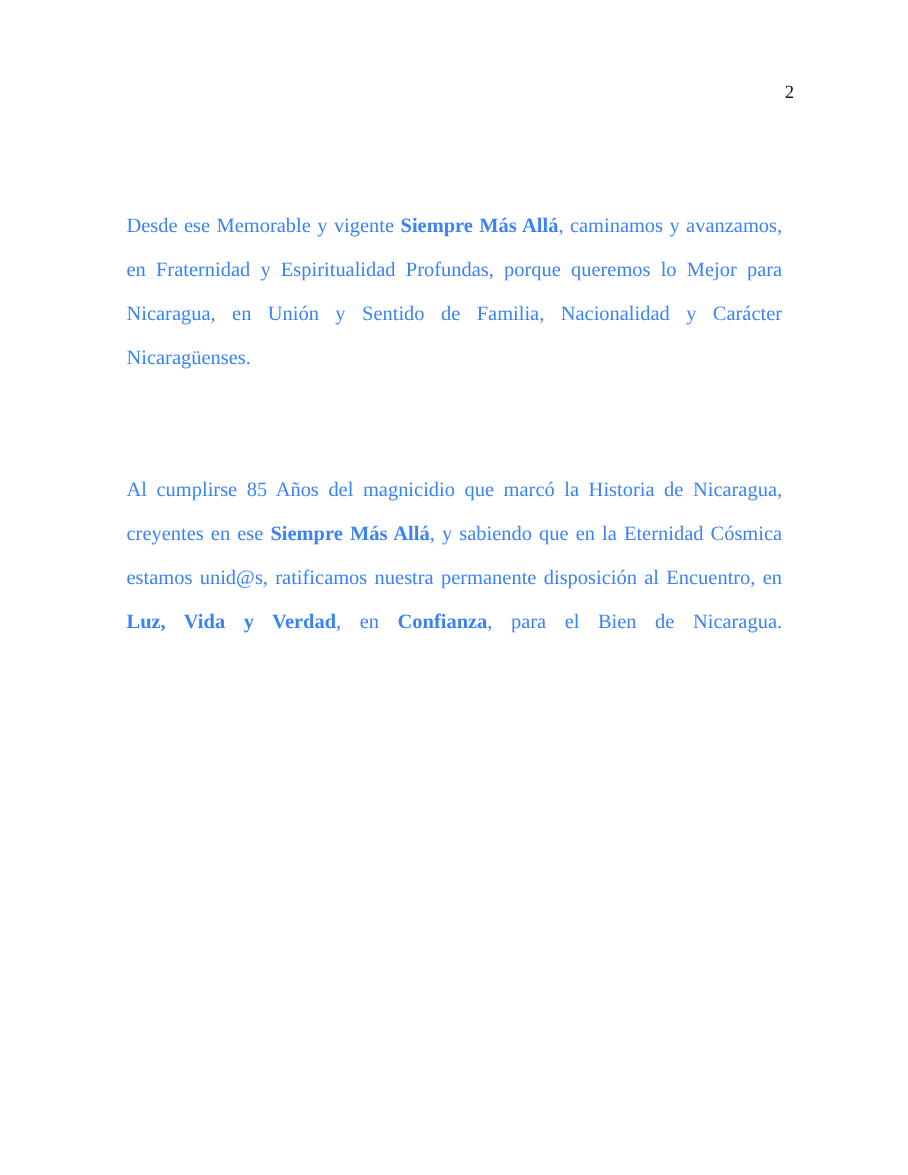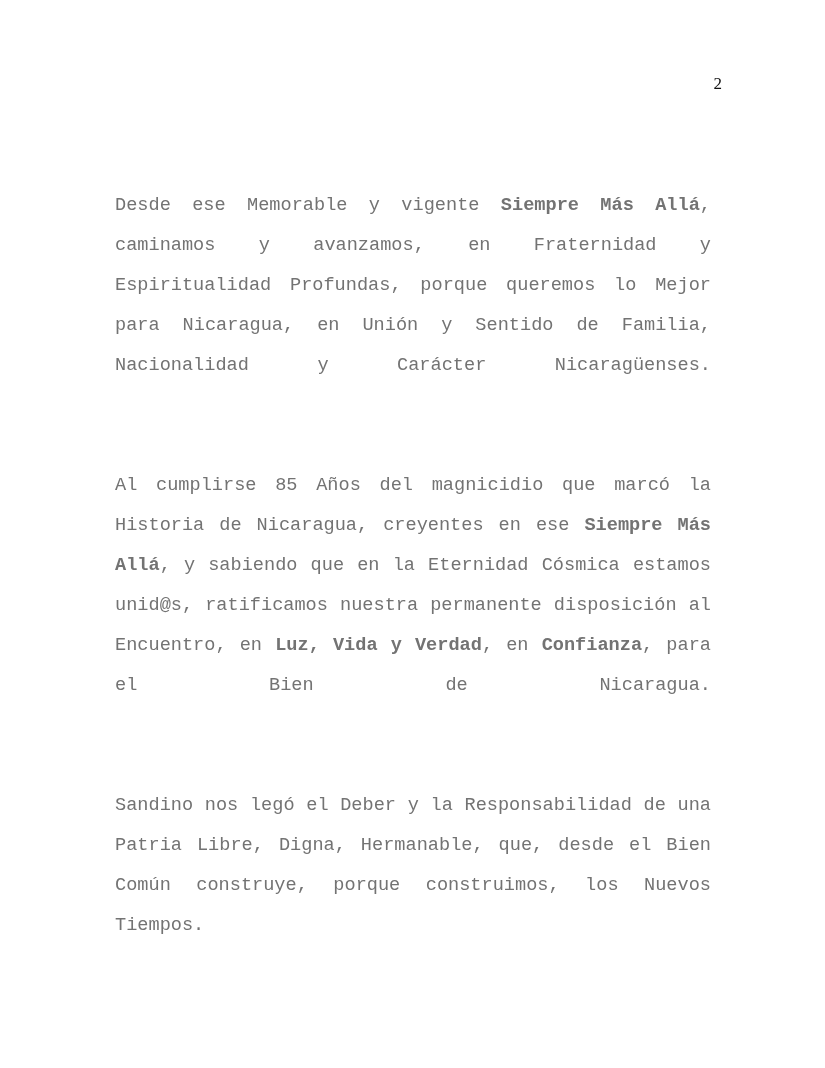--- a/index.html
+++ b/index.html
@@ -33,24 +33,24 @@
 
   
   .body-block {
     position: absolute;
     top: 186px;
     left: 115px;
     width: 596px;
   }
 
   .para {
-    font-family: Liberation Mono, monospace;
+    font-family: Liberation Serif, serif;
     font-size: 18.6px;
     line-height: 40px;
-    color: #737373;
+    color: #3b82f6;
     text-align: justify;
     text-justify: inter-word;
     margin: 0 0 40px 0;
     letter-spacing: 0px;
     word-spacing: 0px;
     -webkit-font-smoothing: antialiased;
   }
 
   .para:last-child {
     margin-bottom: 0;
@@ -71,16 +71,15 @@
 </head>
 <body>
 
 <div class="page">
 
   <div class="page-number">2</div>
 
   <div class="body-block">
     <p class="para"><span>Desde ese Memorable y vigente </span><span class="b">Siempre Más Allá</span><span>, caminamos y avanzamos, en Fraternidad y Espiritualidad Profundas, porque queremos lo Mejor para Nicaragua, en Unión y Sentido de Familia, Nacionalidad y Carácter Nicaragüenses.</span></p>
     <p class="para"><span>Al cumplirse 85 Años del magnicidio que marcó la Historia de Nicaragua, creyentes en ese </span><span class="b">Siempre Más Allá</span><span>, y sabiendo que en la Eternidad Cósmica estamos unid@s, ratificamos nuestra permanente disposición al Encuentro, en </span><span class="b">Luz, Vida y Verdad</span><span>, en </span><span class="b">Confianza</span><span>, para el Bien de Nicaragua.</span></p>
-    <p class="para"><span>Sandino nos legó el Deber y la Responsabilidad de una Patria Libre, Digna, Hermanable, que, desde el Bien Común construye, porque construimos, los Nuevos Tiempos.</span></p>
   </div>
 
 </div>
 
 </body></html>

